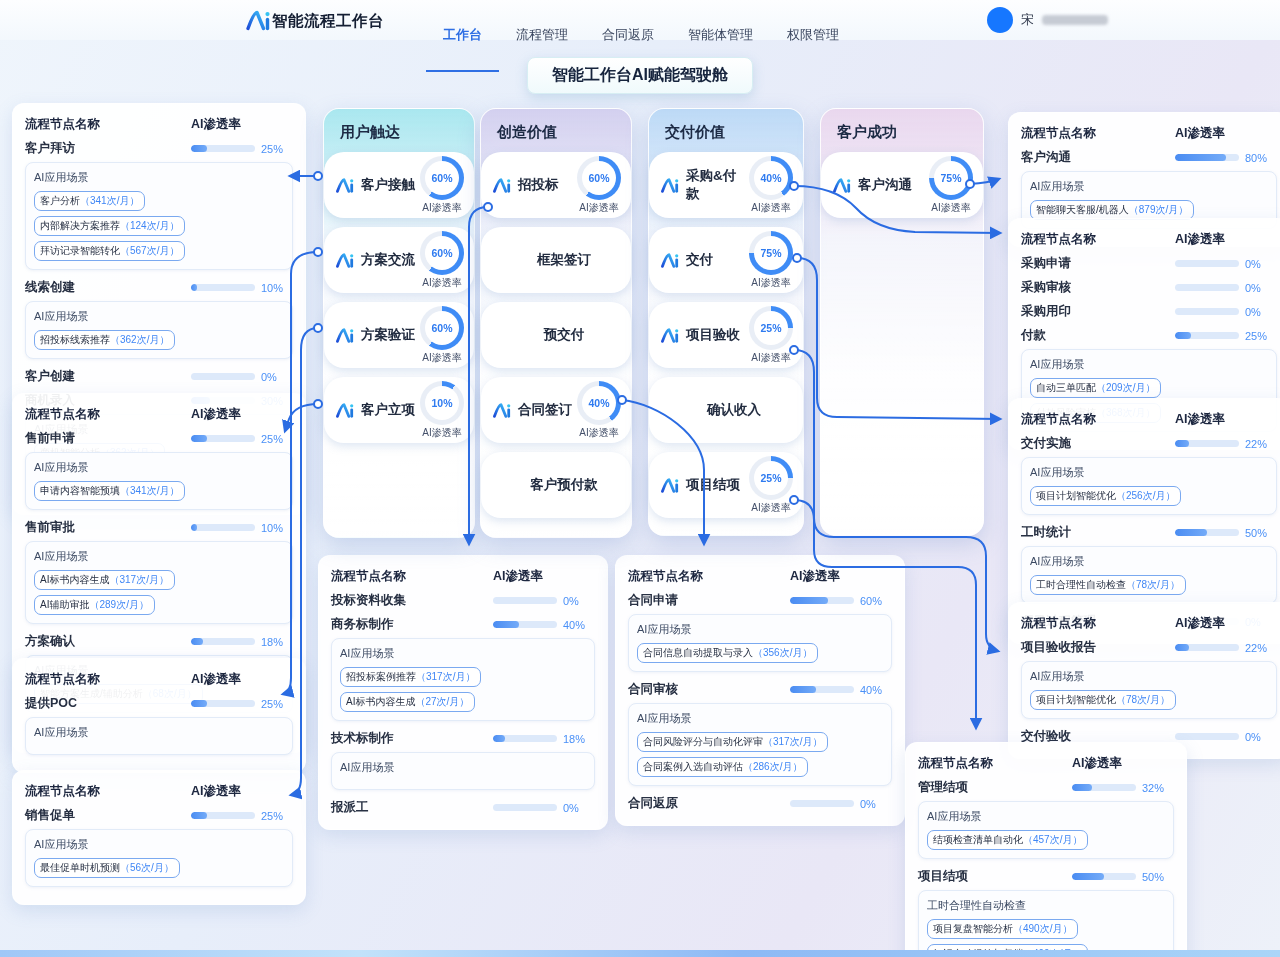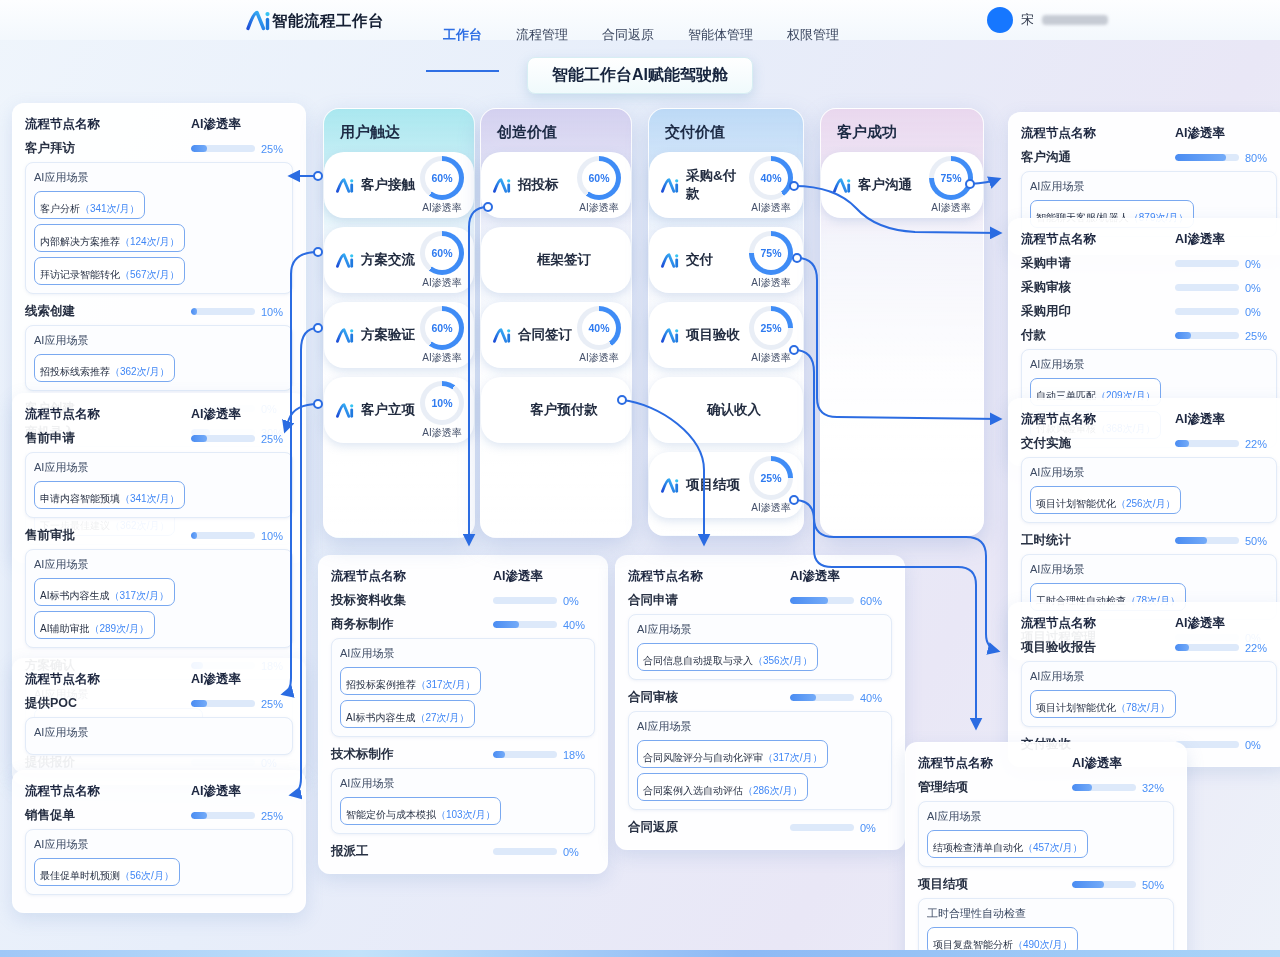--- a/index.html
+++ b/index.html
@@ -37,21 +37,21 @@
   .prow{display:flex;align-items:center;margin:7px 0 5px;}
   .pname{flex:1;font-size:12.5px;font-weight:600;color:#273043;}
   .pbars{display:flex;align-items:center;width:102px;gap:6px;}
   .ptrack{width:64px;height:7px;border-radius:4px;background:#dde9fa;overflow:hidden;flex:none;}
   .pfill{height:100%;border-radius:4px;background:linear-gradient(90deg,#4a8cf2,#74abf8);}
   .ppct{font-size:11px;color:#4a90f7;min-width:26px;}
   .scenebox{border:1px solid #e2ebf8;background:#fcfdff;border-radius:8px;padding:7px 8px 8px;
             margin:2px 0 9px;box-shadow:0 1px 3px rgba(150,170,210,.15);}
   .scenetitle{font-size:11px;color:#3c4a63;margin-bottom:6px;}
   .tags{display:flex;flex-wrap:wrap;gap:5px;}
-  .tag{border:1px solid #7aa9f0;border-radius:7px;background:#fff;padding:9px 5px 2px;
+  .tag{border:1px solid #7aa9f0;border-radius:7px;background:#fff;padding:1px 5px 2px;
        font-size:10px;color:#273043;white-space:nowrap;line-height:1.5;}
   .tcount{color:#3f86f5;}
   
   .stagecol{position:absolute;border-radius:16px;padding:8px 0 0;z-index:2;
             background:linear-gradient(180deg,var(--theme) 0%,rgba(255,255,255,.55) 32%,rgba(255,255,255,.95) 64%,#ffffff 100%);
             border:1px solid rgba(255,255,255,.9);box-shadow:0 8px 22px rgba(110,140,200,.28);}
   .coltitle{font-size:15px;font-weight:700;color:#1c2a44;padding:6px 16px 10px;}
   .scard{background:#fff;border-radius:20px;height:66px;margin:0 0 9px;display:flex;align-items:center;
          padding:0 10px 0 12px;box-shadow:0 3px 10px rgba(130,160,210,.28);cursor:pointer;}
   .scard.plain{padding-left:26px;justify-content:center;}
@@ -312,23 +312,20 @@
         <span class="pname">技术标制作</span>
         <div class="pbars">
           <div class="ptrack">
             <div class="pfill" style="width: 18%;"></div>
           </div>
           <span class="ppct">18%</span>
         </div>
       </div>
       <div class="scenebox">
         <div class="scenetitle">AI应用场景</div>
-        <div class="tags">
-          <span class="tag"><span class="t-label">智能定价与成本模拟</span><span class="tcount">（103次/月）</span></span>
-        </div>
       </div>
       <div class="prow">
         <span class="pname">报派工</span>
         <div class="pbars">
           <div class="ptrack">
             <div class="pfill" style="width: 0%;"></div>
           </div>
           <span class="ppct">0%</span>
         </div>
       </div>
@@ -633,20 +630,23 @@
         <span class="sname">招投标</span>
         <div class="gwrap">
           <div class="gauge" style="background: conic-gradient(rgb(63, 140, 246) 0deg, rgb(63, 140, 246) 60%, rgb(233, 238, 246) 60%, rgb(233, 238, 246) 100%);">
             <span class="gpct">60%</span>
           </div>
           <div class="gcap">AI渗透率</div>
         </div>
       </div>
       <div class="scard plain">
         <span class="sname">框架签订</span>
+      </div>
+      <div class="scard plain">
+        <span class="sname">预交付</span>
       </div>
       <div class="scard">
         <svg viewBox="0 0 26 22" class="ai-ic">
           <path d="M2 19 C6 8 9 3 11 3 L17.5 19" fill="none" stroke="url(#logo-grad)" stroke-width="3.8" stroke-linecap="round" stroke-linejoin="round"></path>
           <path d="M21.5 10 L21.5 19" fill="none" stroke="#1f7ae0" stroke-width="3.8" stroke-linecap="round"></path>
           <circle cx="21.5" cy="4.6" r="2.2" fill="#36c3f2"></circle>
         </svg>
         <span class="sname">合同签订</span>
         <div class="gwrap">
           <div class="gauge" style="background: conic-gradient(rgb(63, 140, 246) 0deg, rgb(63, 140, 246) 40%, rgb(233, 238, 246) 40%, rgb(233, 238, 246) 100%);">

